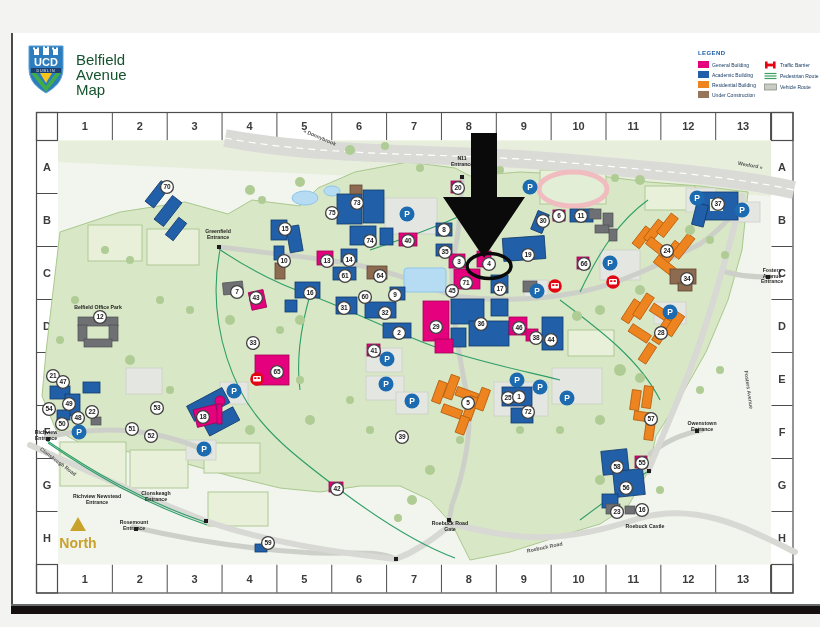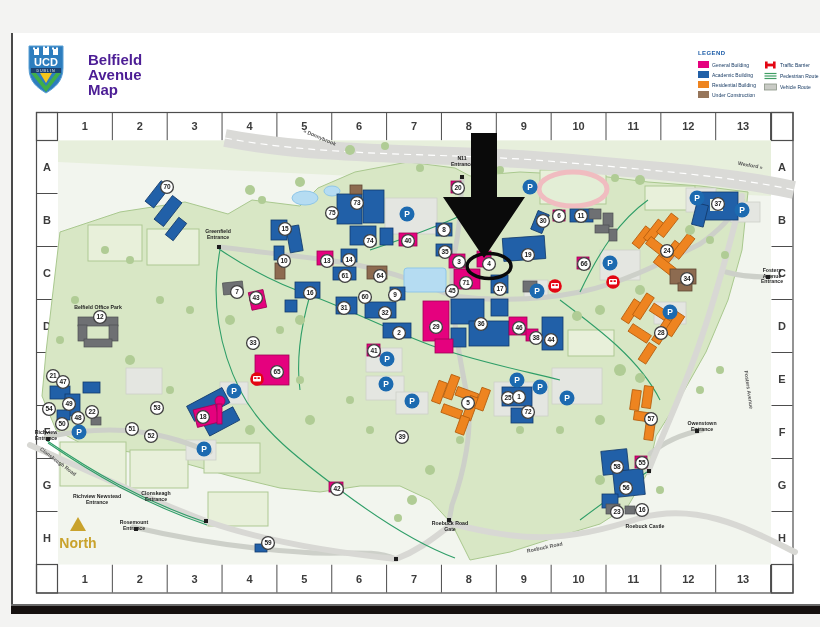--- a/index.html
+++ b/index.html
@@ -3,21 +3,21 @@
 <meta charset="utf-8">
 <style>
   html,body{margin:0;padding:0;width:820px;height:627px;background:#f3f3f2;overflow:hidden;
     font-family:"Liberation Sans","DejaVu Sans",sans-serif;}
   .page{position:absolute;left:11px;top:33px;width:809px;height:571px;background:#ffffff;
     border-left:2px solid #4a4a4a;}
   .bottom-bar{position:absolute;left:11px;top:604px;width:809px;height:10px;
     background:linear-gradient(#6a6a6a 0 1.5px,#15100f 1.5px);}
   .header{position:absolute;left:28px;top:44px;display:flex;align-items:flex-start;}
   .logo{width:36px;height:52px;}
-  .title{margin-left:24px;margin-top:8px;color:#4c1d95;font-weight:bold;font-size:15px;line-height:15px;}
+  .title{margin-left:12px;margin-top:8px;color:#14532d;font-weight:normal;font-size:15px;line-height:15px;}
   .legend{position:absolute;left:698px;top:50px;width:112px;}
   .legend-title{font-size:6px;font-weight:bold;color:#1d5da8;letter-spacing:.4px;margin-bottom:5px;}
   .legend-cols{display:flex;gap:8px;}
   .legend-col{display:flex;flex-direction:column;gap:3px;}
   .legend-row{display:flex;align-items:center;gap:3px;}
   .legend-row .lab{font-size:5px;color:#173a63;white-space:nowrap;}
   svg text{font-family:"Liberation Sans","DejaVu Sans",sans-serif;}
   .map-svg{position:absolute;left:0;top:0;}
 </style>
 </head>

